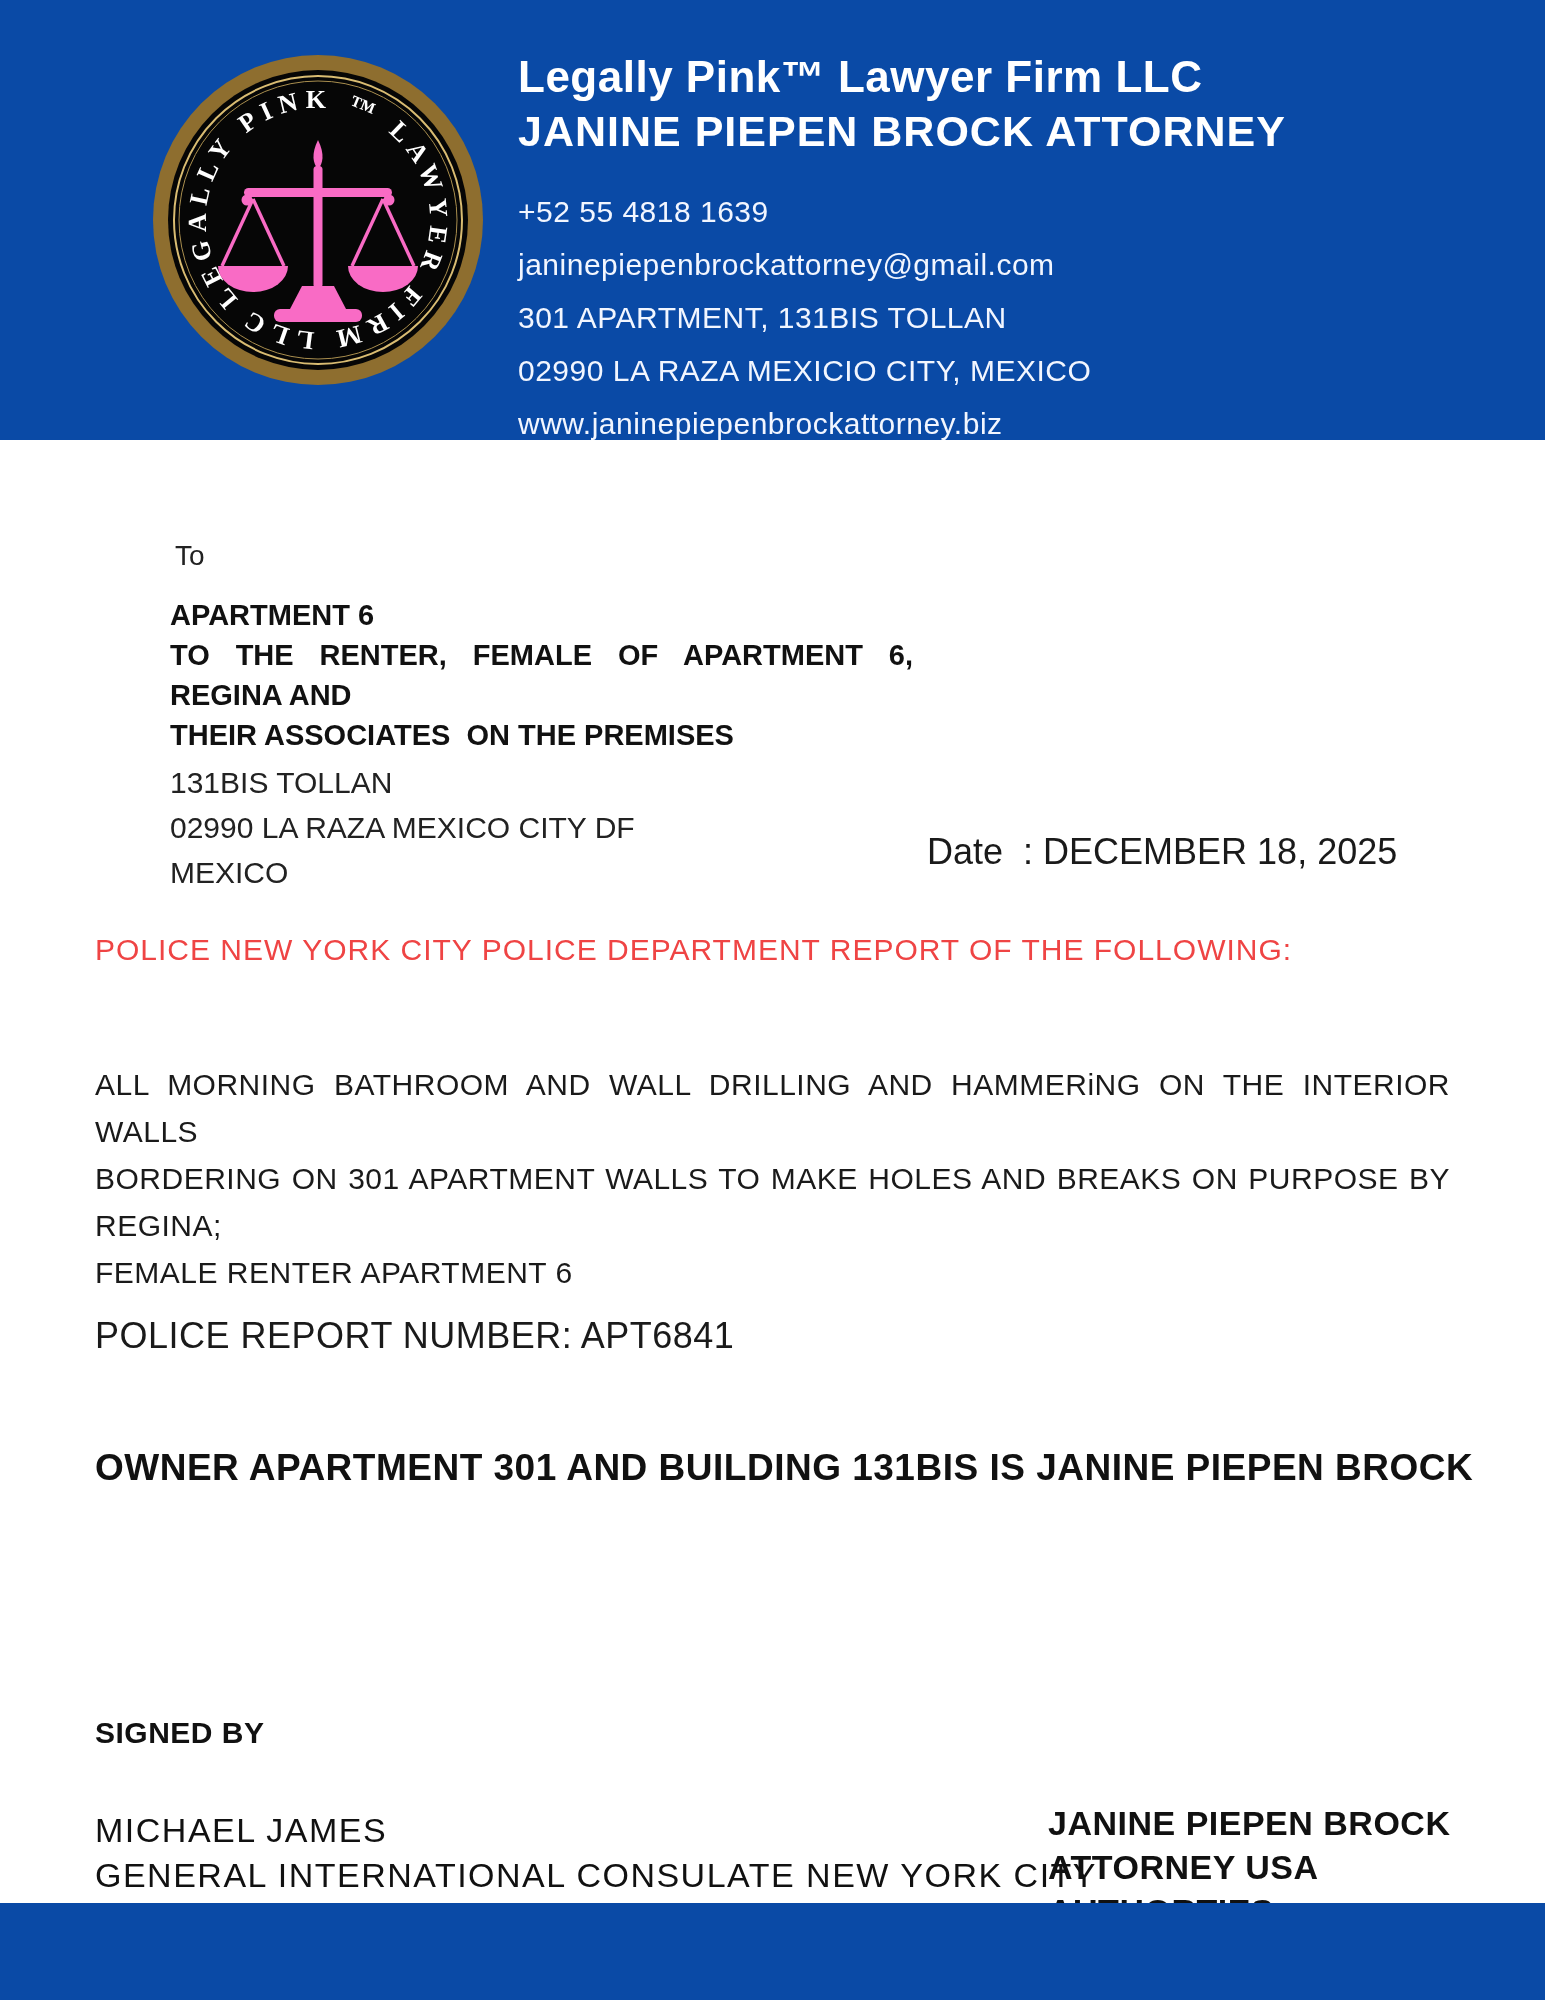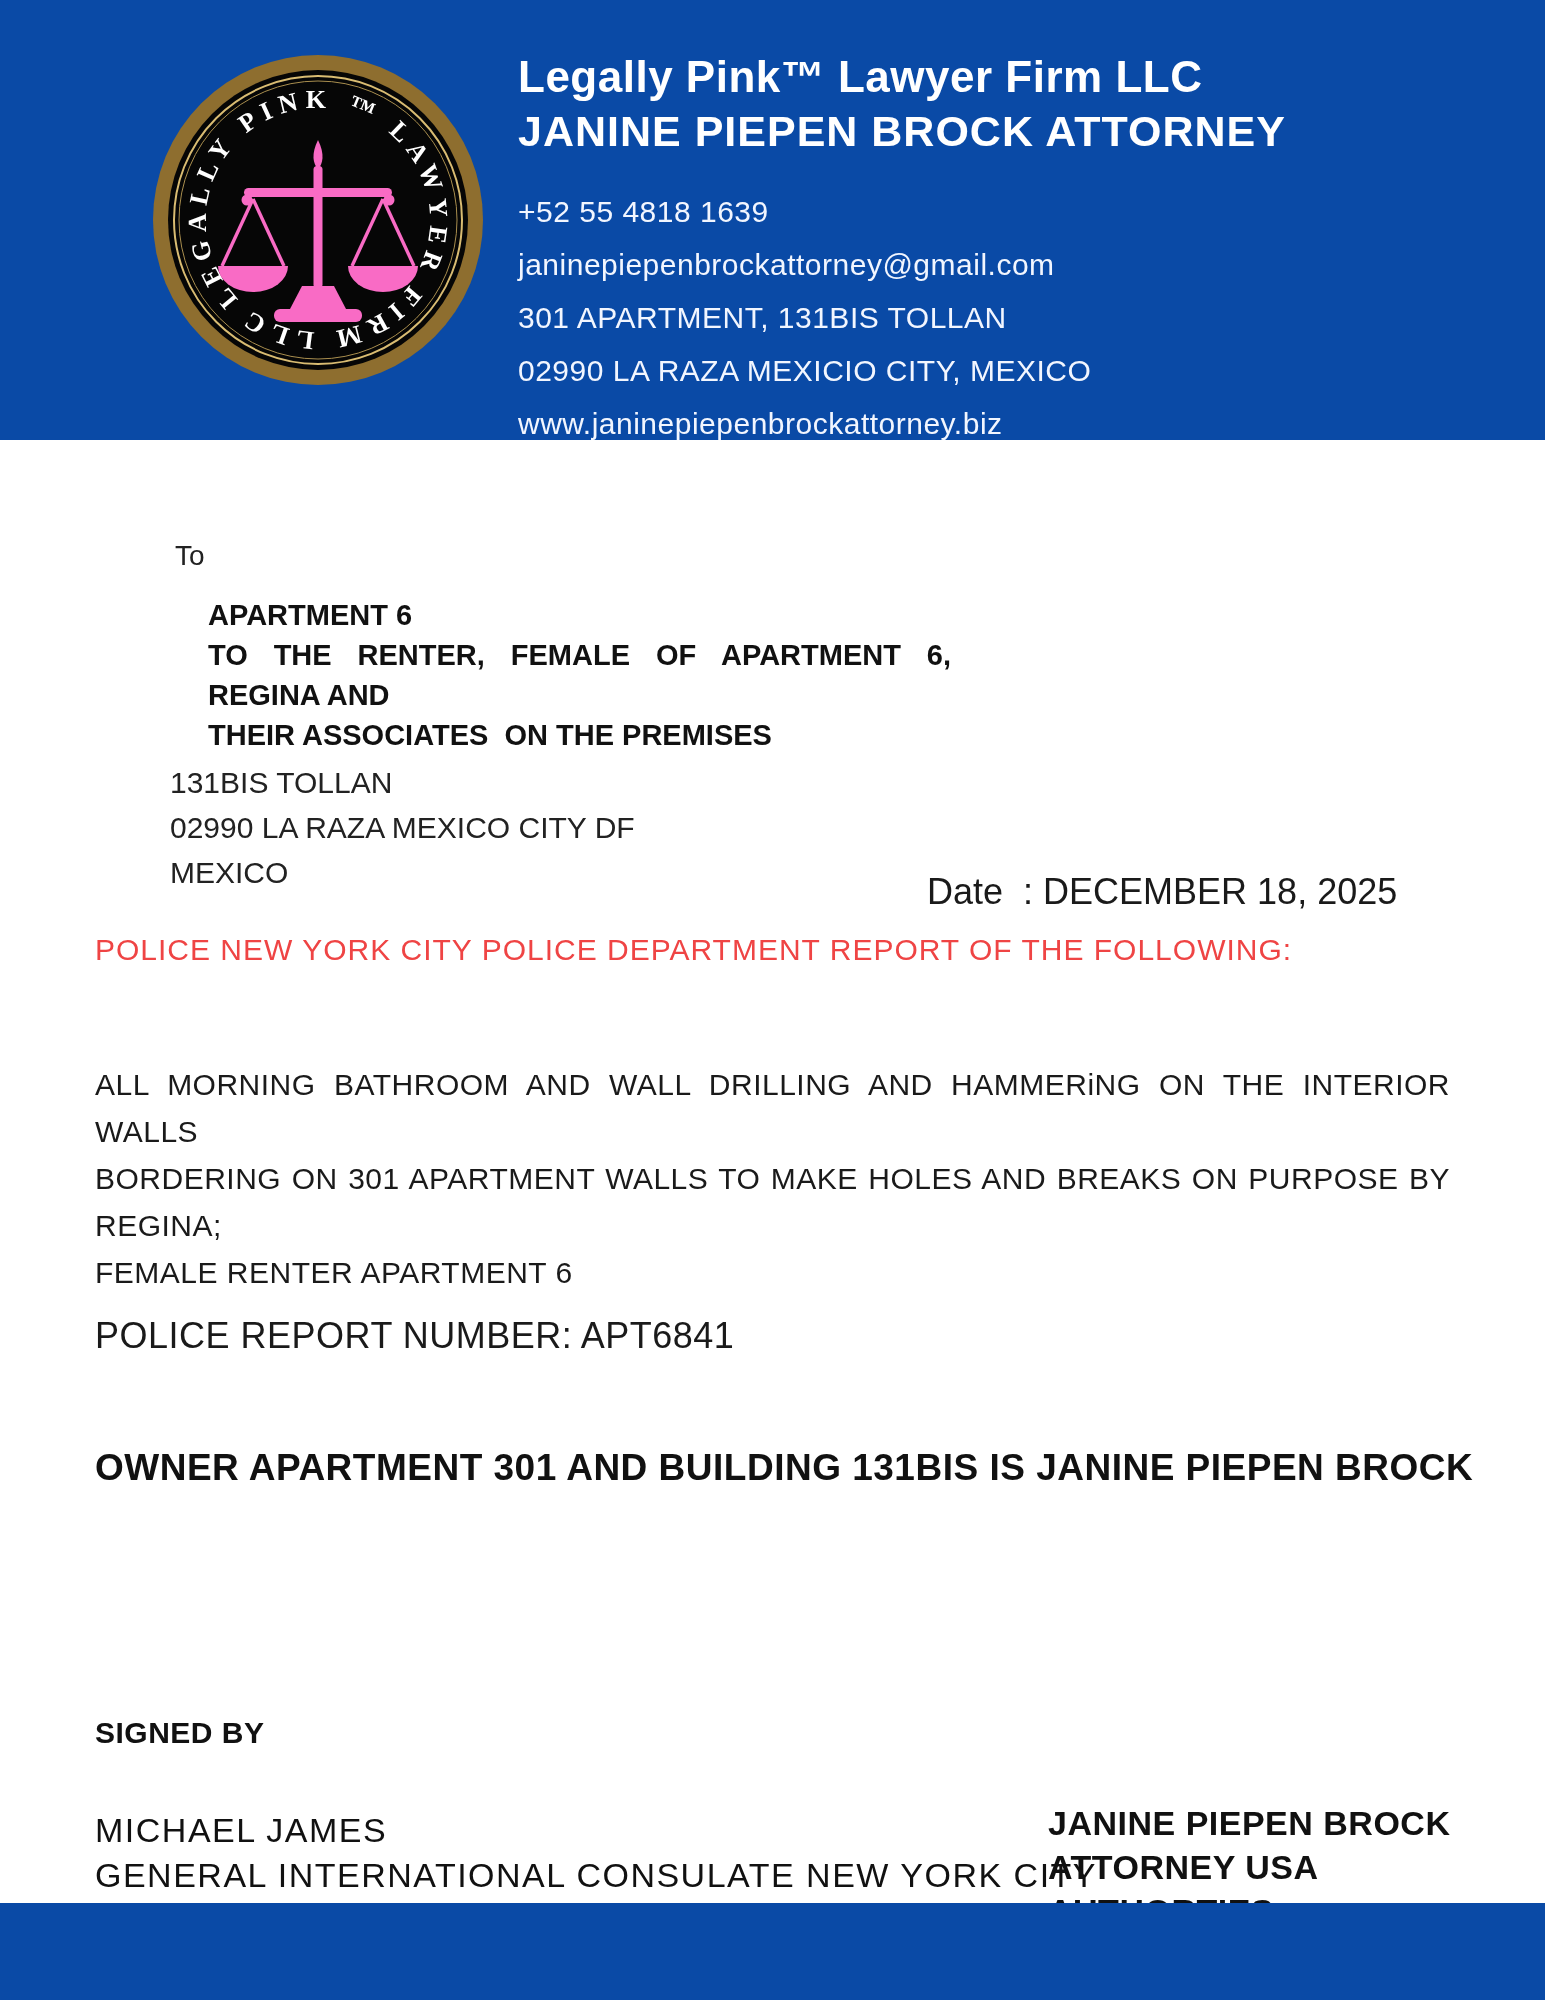--- a/index.html
+++ b/index.html
@@ -32,29 +32,29 @@
   }
   .contact-list { margin-top:28px; }
   .contact-line {
     font-size:30px; font-weight:400; letter-spacing:0.5px; line-height:53px;
     color:#f2f6ff;
   }
   
   .to-label { position:absolute; left:175px; top:540px; font-size:28px; color:#222; }
   .addressee {
     position:absolute; left:170px; top:595px; width:743px;
-    font-size:29px; font-weight:bold; line-height:40px; color:#111;margin-left:38px;
+    font-size:29px; font-weight:bold; line-height:40px; color:#111;
   }
   .addressee-address {
     position:absolute; left:170px; top:760px;
     font-size:30px; font-weight:400; line-height:45px; color:#222;
   }
   .date-line {
     position:absolute; left:927px; top:831px;
-    font-size:36px; font-weight:400; color:#1a1a1a;margin-top:40px;
+    font-size:36px; font-weight:400; color:#1a1a1a;
   }
   
   .report-heading {
     position:absolute; left:95px; top:933px;
     font-size:30px; letter-spacing:1px; color:#ef4444;
   }
   .report-paragraph {
     position:absolute; left:95px; top:1061px; width:1355px;
     font-size:30px; line-height:47px; letter-spacing:0.5px; color:#1a1a1a;
   }

